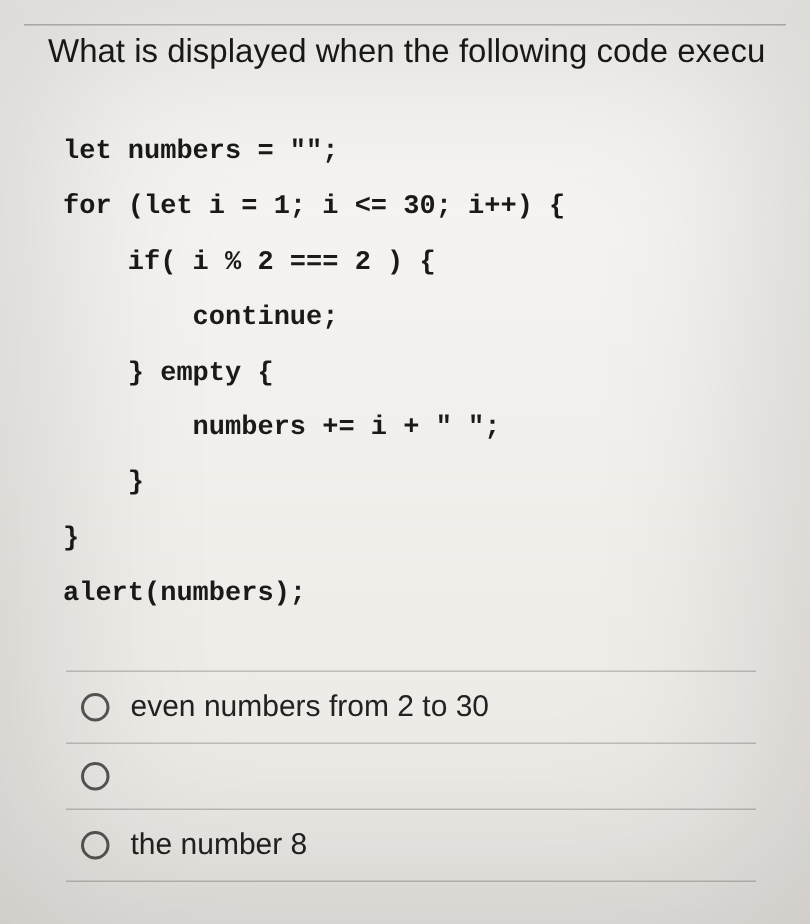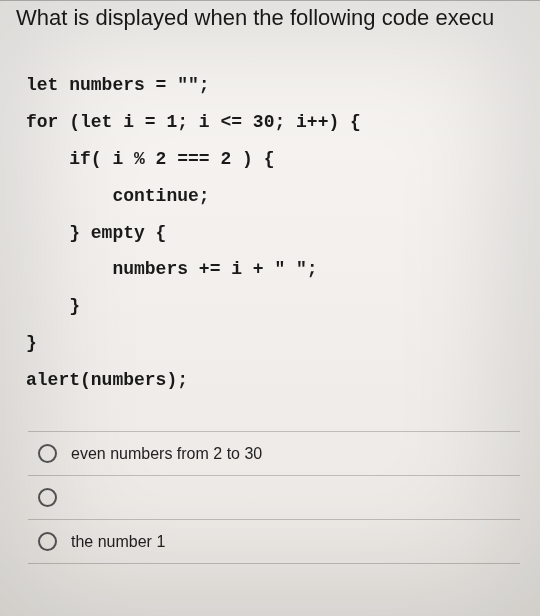--- a/index.html
+++ b/index.html
@@ -10,21 +10,21 @@
     body {
       width: 540px;
       height: 616px;
       background: #f5f3f0;
       font-family: Arial, Helvetica, sans-serif;
       color: #2a2a2a;
       overflow: hidden;
       position: relative;
     }
     .page {
-      padding: 0;
+      padding: 16px;
       background: linear-gradient(180deg, #f8f6f3 0%, #ebe8e4 100%);
       height: 100%;
     }
     .question {
       font-size: 22px;
       font-weight: 400;
       padding: 4px 0 0 16px;
       border-top: 1px solid rgba(0,0,0,0.25);
       white-space: nowrap;
       color: #1a1a1a;
@@ -43,21 +43,21 @@
     .answers {
       margin: 12px 20px 0 28px;
       border-top: 1px solid rgba(0,0,0,0.2);
     }
     .answer-row {
       display: flex;
       align-items: center;
       gap: 14px;
       border-bottom: 1px solid rgba(0,0,0,0.2);
       padding: 12px 6px 12px 10px;
-      font-size: 16px;
+      font-size: 20px;
       color: #222;
     }
     .radio {
       width: 19px;
       height: 19px;
       border: 2px solid #555;
       border-radius: 50%;
       flex: 0 0 auto;
       background: transparent;
     }
@@ -90,18 +90,18 @@
   <div class="answers">
     <div class="answer-row">
       <span class="radio"></span>
       <span>even numbers from 2 to 30</span>
     </div>
     <div class="answer-row">
       <span class="radio"></span>
     </div>
     <div class="answer-row">
       <span class="radio"></span>
-      <span>the number 1</span>
+      <span>the number 8</span>
     </div>
   </div>
 
   <div class="vignette"></div>
 </div>
 
 </body></html>

